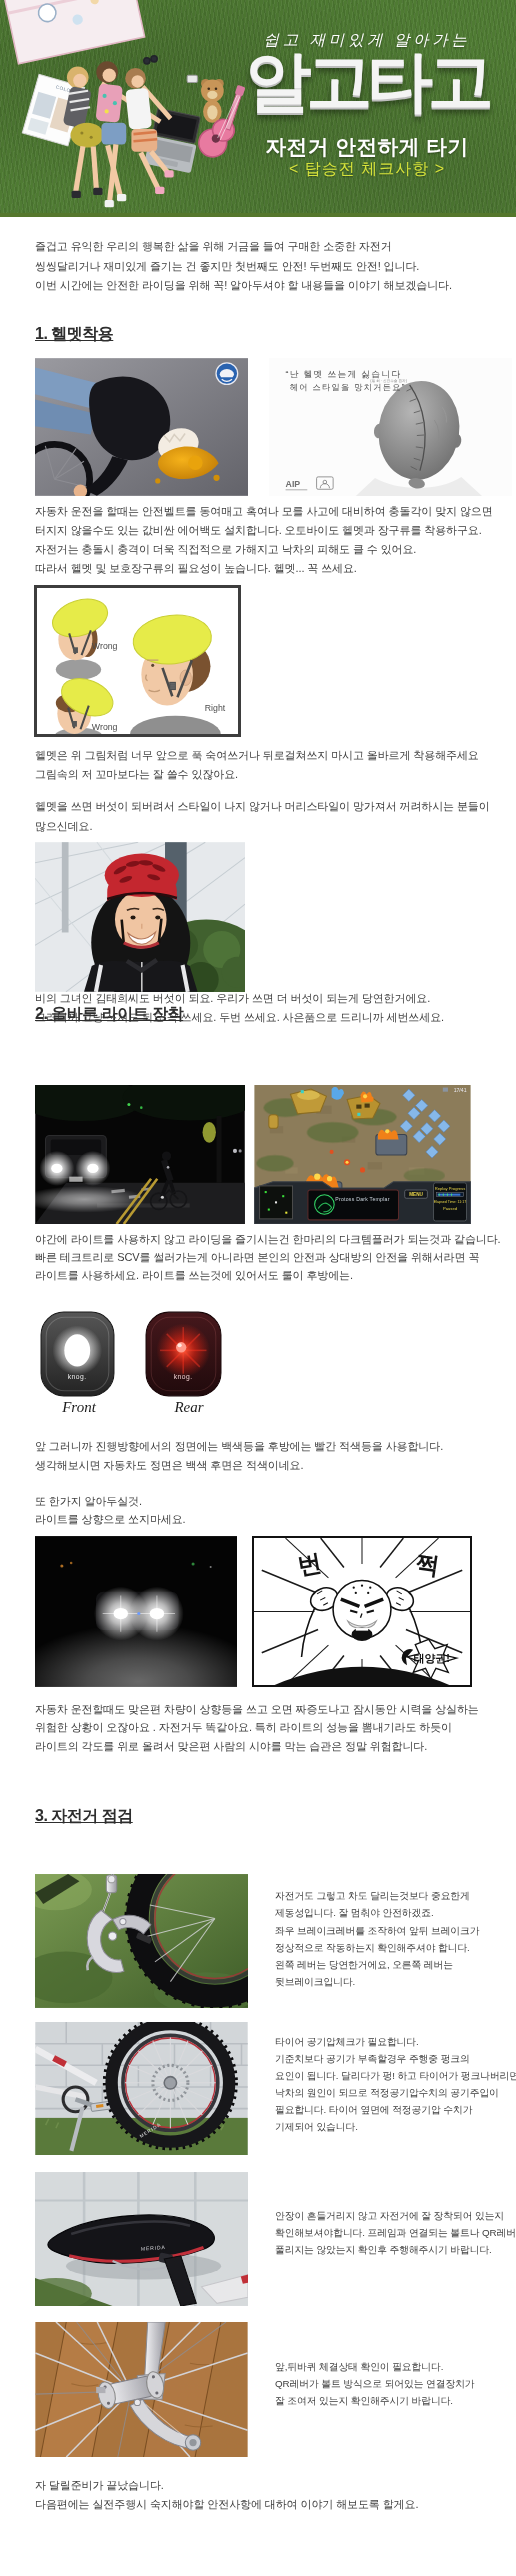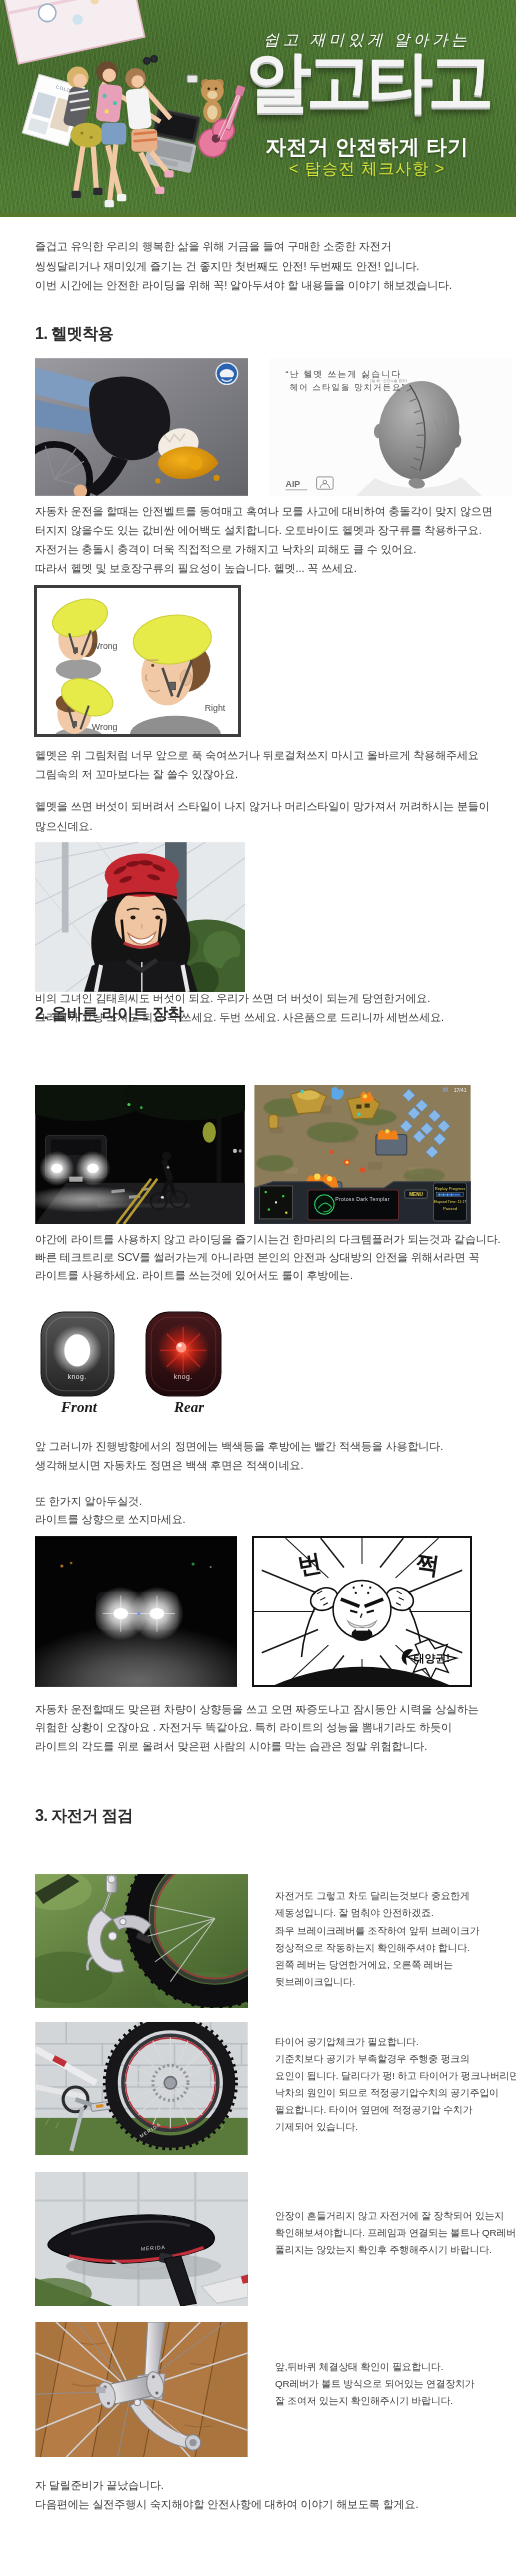--- a/index.html
+++ b/index.html
@@ -19,26 +19,26 @@
   .big-title{position:absolute;left:239px;top:45px;width:256px;text-align:center;color:#f4f4f4;
     font-size:66px;font-weight:bold;letter-spacing:-5.2px;line-height:1.1;
     text-shadow:0 2.1px 0 #bdbdbd,0 4.6px 6.2px rgba(0,0,0,.45);}
   .sub-title{position:absolute;left:248px;top:133px;width:238px;text-align:center;color:#fff;
     font-size:20.7px;font-weight:bold;letter-spacing:0.5px;text-shadow:0 1px 2.1px rgba(0,0,0,.4);}
   .badge{position:absolute;left:248px;top:159px;width:238px;text-align:center;color:#d6e33b;
     font-size:16px;font-weight:normal;letter-spacing:1px;text-shadow:0 1px 1.5px rgba(0,0,0,.35);}
   
   .line{position:absolute;left:35px;white-space:nowrap;font-size:11px;color:#3d3d3d;letter-spacing:-0.1px;}
   .rline{position:absolute;left:275px;white-space:nowrap;font-size:9.8px;color:#3d3d3d;letter-spacing:-0.1px;}
-  .h{position:absolute;left:35px;white-space:nowrap;font-size:16px;font-weight:bold;color:#2e2e2e;letter-spacing:-0.5px;}
+  .h{position:absolute;left:35px;white-space:nowrap;font-size:16px;font-weight:bold;color:#2e2e2e;letter-spacing:-0.5px;text-decoration:underline;}
   .img{position:absolute;overflow:hidden;}
   .frame{border:3.1px solid #3d3d3d;box-sizing:border-box;background:#fff;}
   .mframe{border:2.1px solid #111;box-sizing:border-box;background:#fff;}
   .lightlabel{position:absolute;font-family:"Liberation Serif","DejaVu Serif",serif;
-    font-weight:bold;font-style:italic;font-size:15px;color:#1c1c1c;text-align:center;}
+    font-weight:normal;font-style:italic;font-size:15px;color:#1c1c1c;text-align:center;}
   svg{display:block;}
   svg text{font-family:"Liberation Sans","DejaVu Sans",sans-serif;}
 </style>
 </head>
 <body>
 
 <div class="page">
 
   <div class="banner">
     <svg width="269" height="213" viewBox="0 0 520 413">

